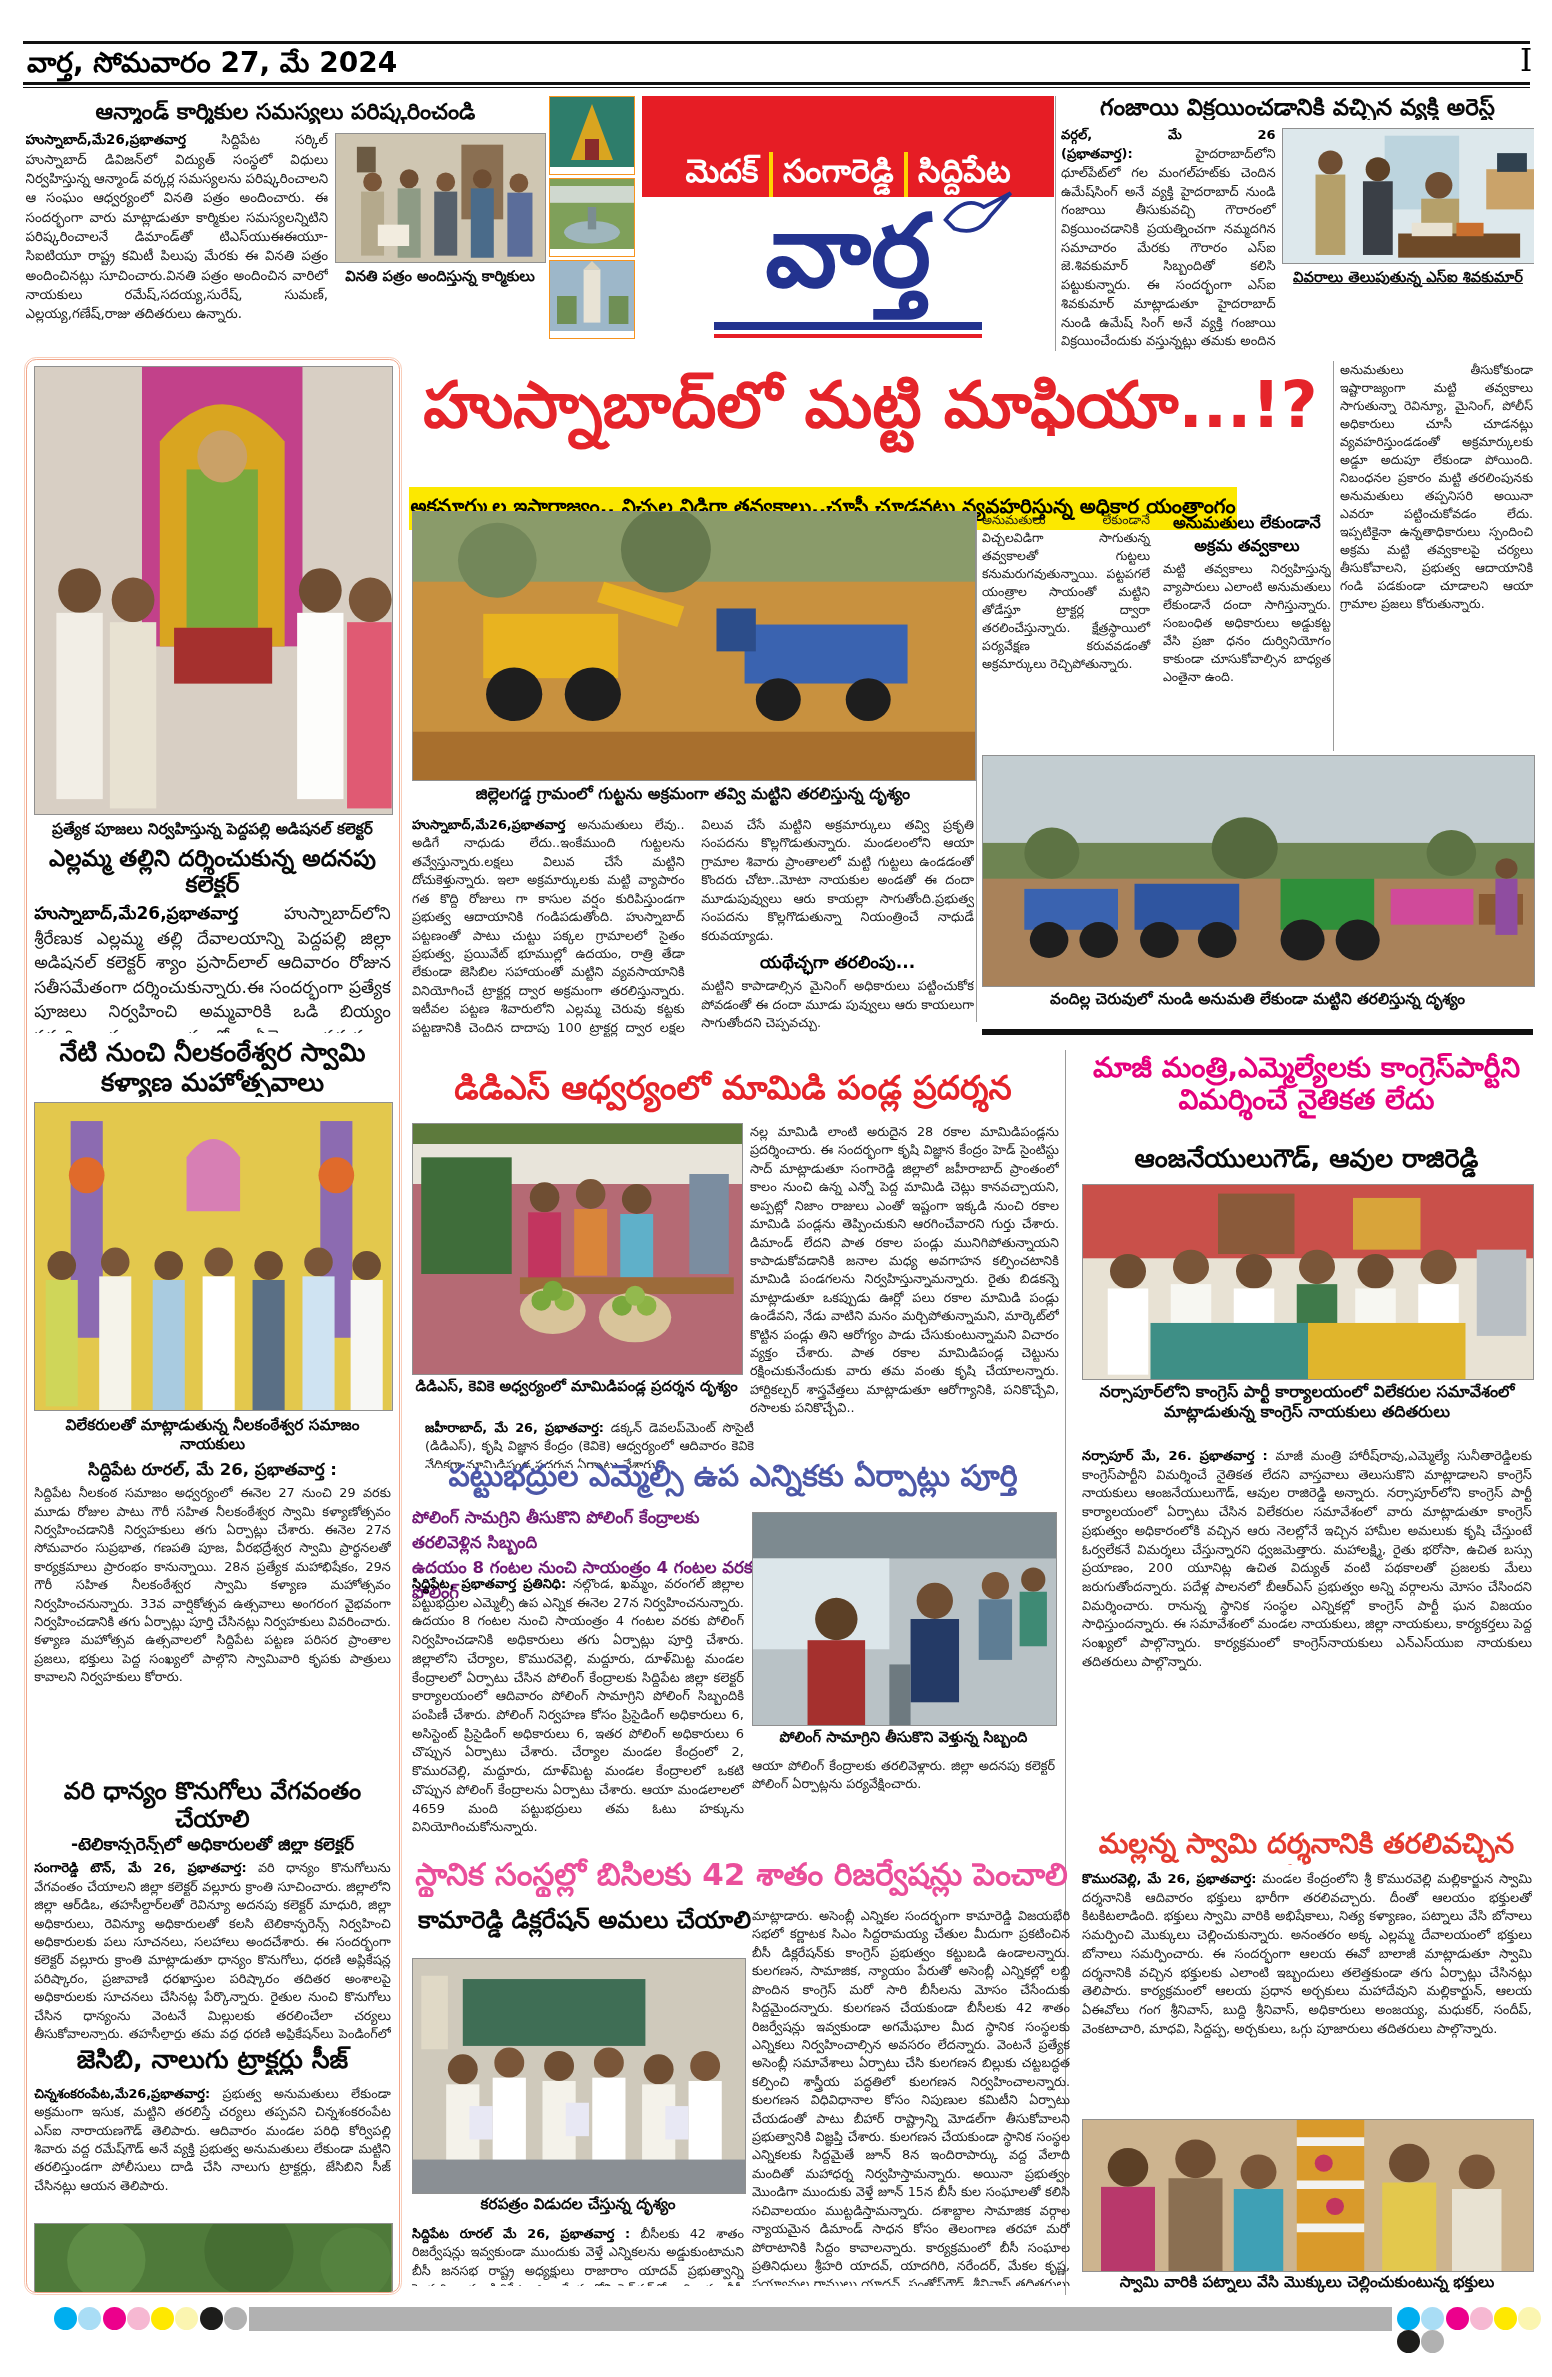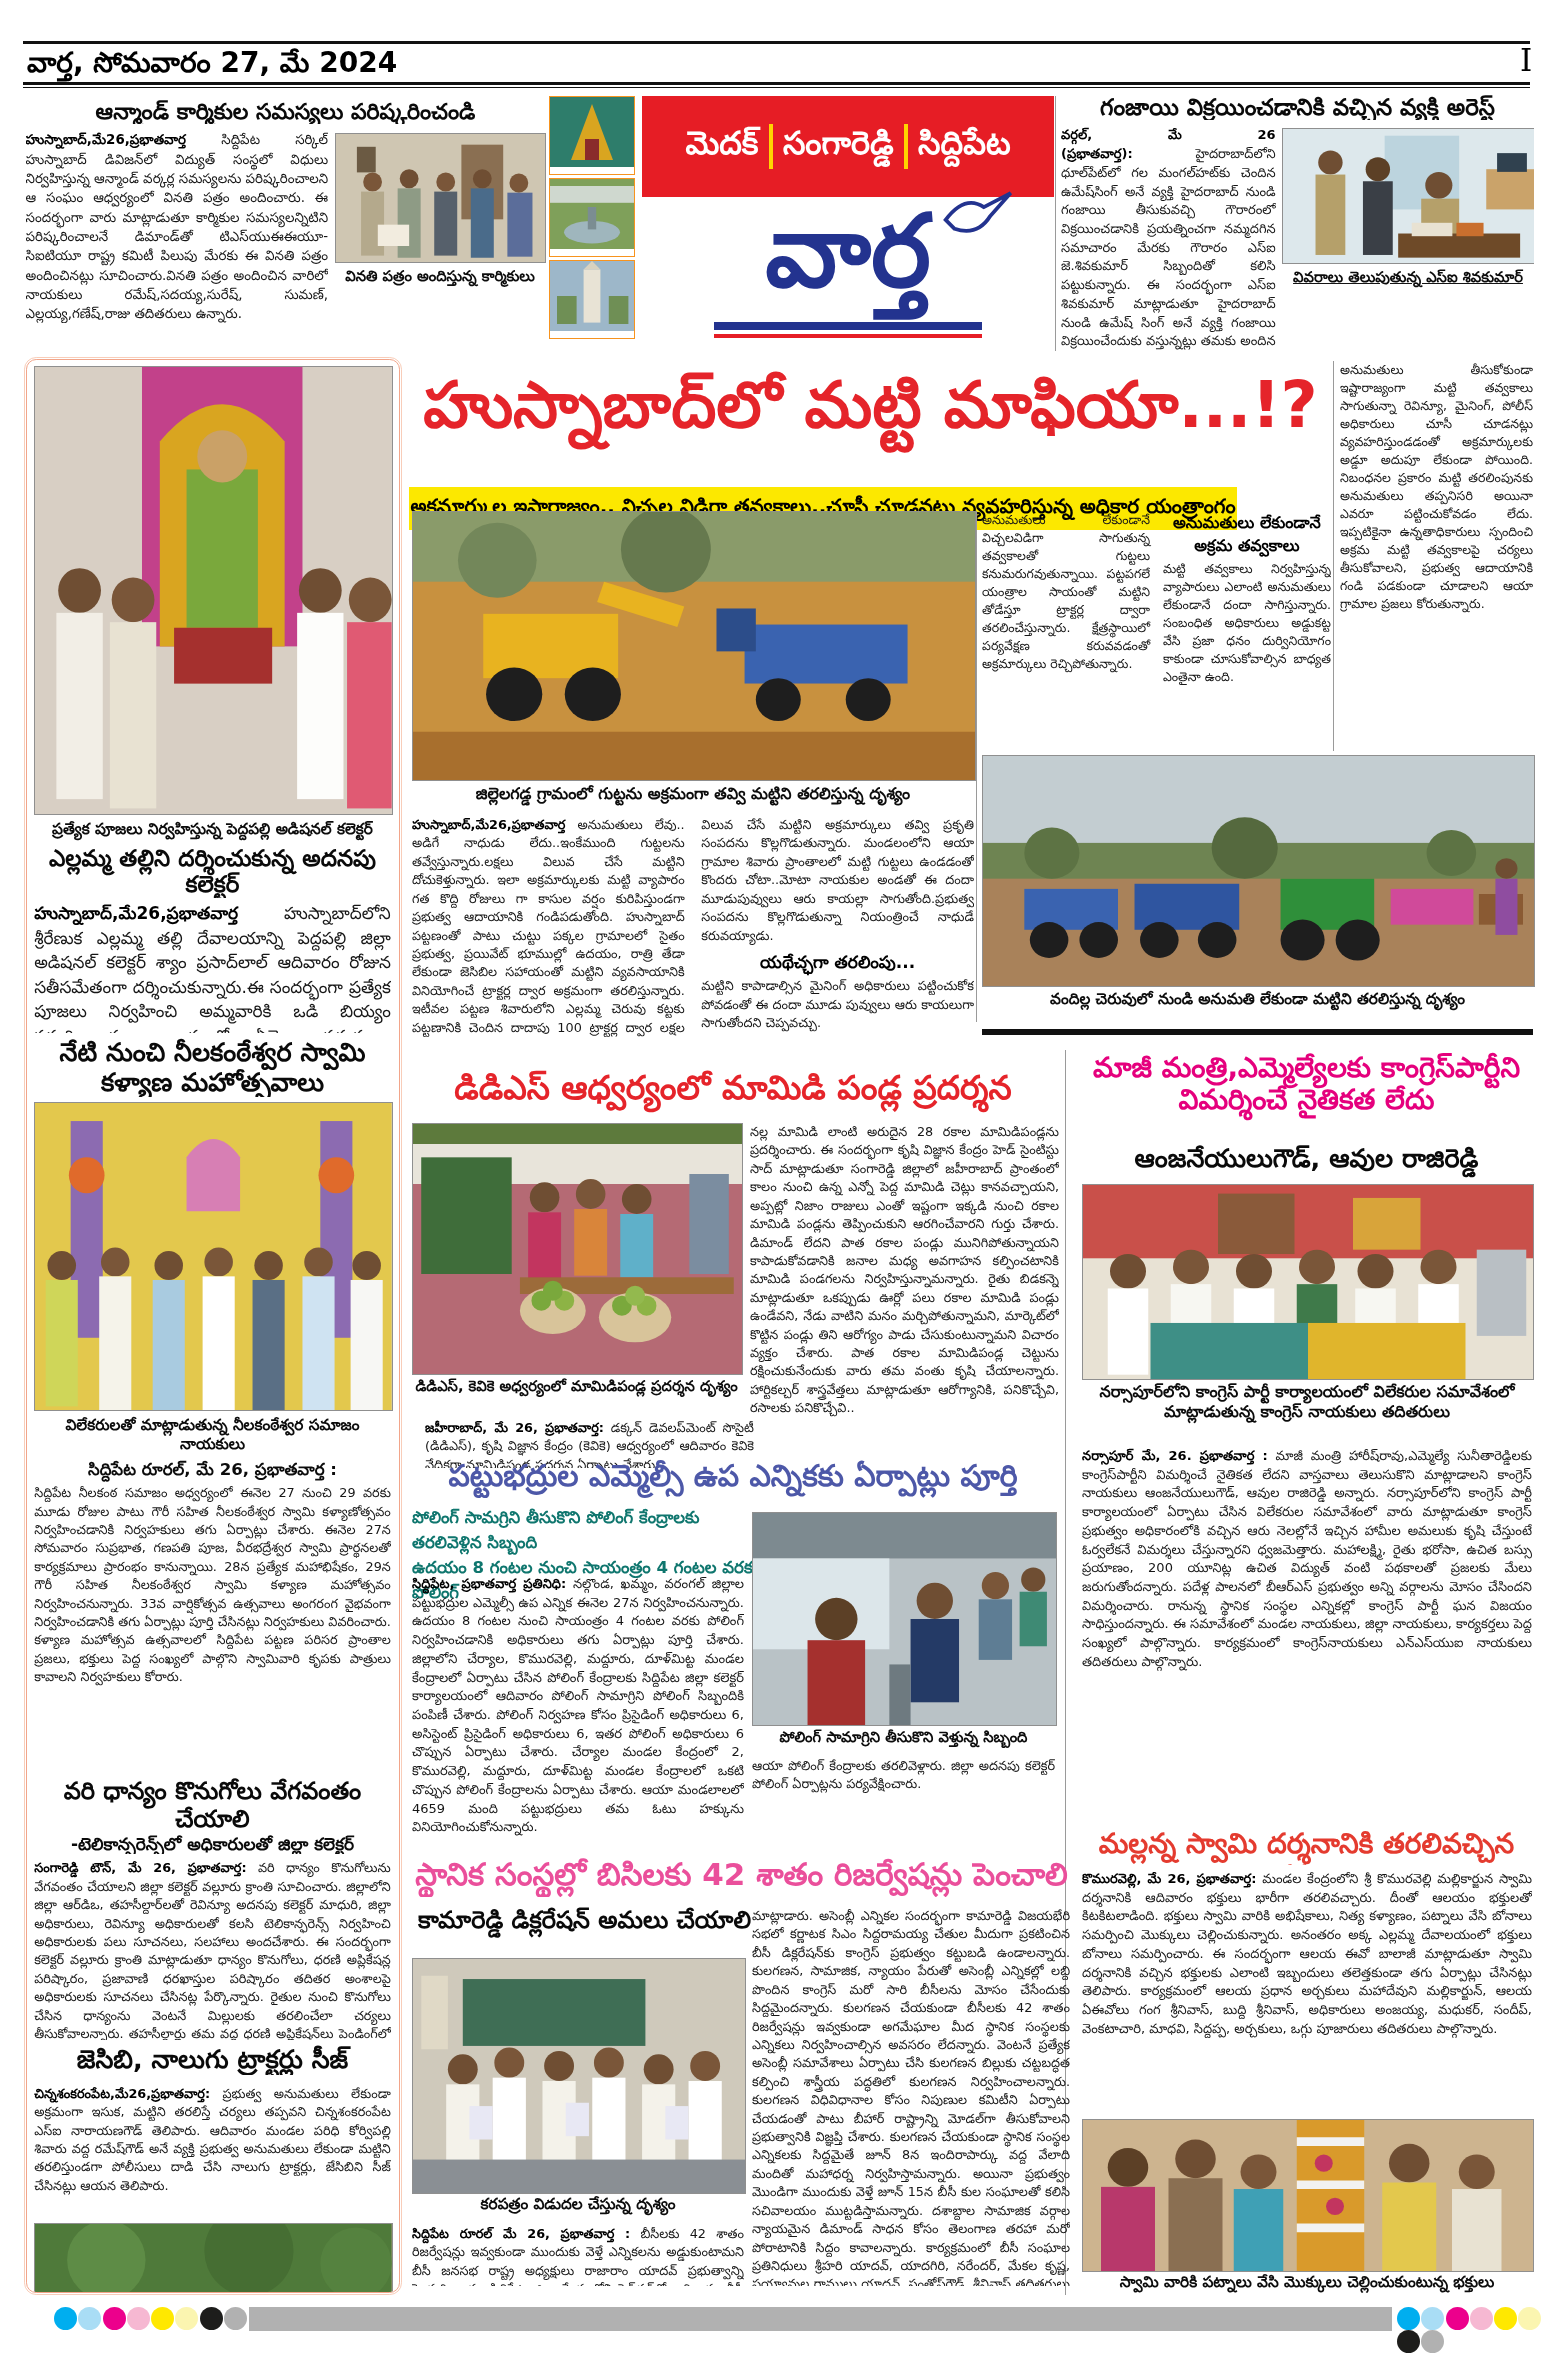--- a/index.html
+++ b/index.html
@@ -9,21 +9,21 @@
   .vrule{background:#9a9a9a;}
   .ph{border:0.6px solid #8f8f8f;overflow:hidden;background:#d8d4cc;}
   .ph svg{width:100%;height:100%;display:block;}
   .cap{font-weight:bold;color:#0c0c0c;text-align:center;line-height:1.25;}
   .body{text-align:justify;color:#161616;line-height:1.44;overflow:hidden;}
   .body b{color:#000;}
   .hl{font-weight:bold;text-align:center;line-height:1.15;overflow:hidden;}
   .twocol{column-count:2;column-gap:16.6px;}
   .subhead-inline{display:block;font-weight:bold;text-align:center;color:#000;}
   #leftbox{border:1.9px solid #f2a58a;outline:1.3px solid #f8cdb9;outline-offset:1.9px;border-radius:10.2px;padding:6.4px 7.7px;box-sizing:border-box;overflow:hidden;}
-  #masthead-banner{background:#e61d25;display:flex;align-items:center;justify-content:center;}
+  #masthead-banner{background:#e61d25;display:flex;align-items:flex-end;justify-content:center;}
   #masthead-banner span{color:#fff;font-weight:bold;font-size:32px;padding:0 10.2px;}
   #masthead-banner span + span{border-left:4.5px solid #ffd400;}
   .logo-big{color:#23338f;font-weight:bold;font-size:101px;line-height:1;}
   .dot{width:23px;height:23px;border-radius:50%;display:inline-block;margin-right:1.3px;vertical-align:middle;}
   .strip-photo{border:1.9px solid #f7931e;margin-bottom:3.2px;overflow:hidden;}
   .yellow-strip{background:#fce800;display:flex;align-items:center;justify-content:center;}
 </style>
 </head>
 <body>
 
@@ -310,21 +310,21 @@
       <rect x="168" y="30" width="24" height="60" fill="#7b8da0"></rect>
     </svg>
   </div>
   <div class="cap abs" style="left:412px;top:1377px;width:329px;font-size:14.7px;">డిడిఎస్, కెవికె అధ్వర్యంలో మామిడిపండ్ల ప్రదర్శన దృశ్యం</div>
   <p class="body abs" style="left:412px;top:1406px;width:329px;height:49px;font-size:12.8px;margin:13px;">
     <b>జహీరాబాద్, మే 26, ప్రభాతవార్త:</b>&nbsp;<span>డక్కన్ డెవలప్‌మెంట్ సొసైటీ (డిడిఎస్), కృషి విజ్ఞాన కేంద్రం (కెవికె) ఆధ్వర్యంలో ఆదివారం కెవికె వేదికగా మామిడిపండ్ల ప్రదర్శన ఏర్పాటు చేశారు.</span>
   </p>
   <p class="body abs" style="left:750px;top:1123px;width:309px;height:328px;font-size:12.8px;margin:0;">నల్ల మామిడి లాంటి అరుదైన 28 రకాల మామిడిపండ్లను ప్రదర్శించారు. ఈ సందర్భంగా కృషి విజ్ఞాన కేంద్రం హెడ్ సైంటిస్టు సాద్ మాట్లాడుతూ సంగారెడ్డి జిల్లాలో జహీరాబాద్ ప్రాంతంలో కాలం నుంచి ఉన్న ఎన్నో పెద్ద మామిడి చెట్లు కానవచ్చాయని, అప్పట్లో నిజాం రాజులు ఎంతో ఇష్టంగా ఇక్కడి నుంచి రకాల మామిడి పండ్లను తెప్పించుకుని ఆరగించేవారని గుర్తు చేశారు. డిమాండ్ లేదని పాత రకాల పండ్లు మునిగిపోతున్నాయని కాపాడుకోవడానికి జనాల మధ్య అవగాహన కల్పించటానికి మామిడి పండగలను నిర్వహిస్తున్నామన్నారు. రైతు బిడకన్నె మాట్లాడుతూ ఒకప్పుడు ఊర్లో పలు రకాల మామిడి పండ్లు ఉండేవని, నేడు వాటిని మనం మర్చిపోతున్నామని, మార్కెట్‌లో కొట్టిన పండ్లు తిని ఆరోగ్యం పాడు చేసుకుంటున్నామని విచారం వ్యక్తం చేశారు. పాత రకాల మామిడిపండ్ల చెట్టును రక్షించుకునేందుకు వారు తమ వంతు కృషి చేయాలన్నారు. హార్టికల్చర్ శాస్త్రవేత్తలు మాట్లాడుతూ ఆరోగ్యానికి, పనికొచ్చేవి, రసాలకు పనికొచ్చేవి..</p>
 
   <div class="hl abs" style="left:409px;top:1459px;width:648px;height:41px;font-size:30px;color:#4d58a8;">పట్టుభద్రుల ఎమ్మెల్సీ ఉప ఎన్నికకు ఏర్పాట్లు పూర్తి</div>
-  <div class="abs" style="left:412px;top:1506px;width:358px;height:64px;font-weight:bold;color:#0f766e;font-size:16.6px;line-height:1.5;">
+  <div class="abs" style="left:412px;top:1506px;width:358px;height:64px;font-weight:bold;color:#701a75;font-size:16.6px;line-height:1.5;">
     <div>పోలింగ్ సామగ్రిని తీసుకొని పోలింగ్ కేంద్రాలకు తరలివెళ్లిన సిబ్బంది</div>
     <div>ఉదయం 8 గంటల నుంచి సాయంత్రం 4 గంటల వరకు పోలింగ్</div>
   </div>
   <p class="body abs" style="left:412px;top:1575px;width:332px;height:277px;font-size:13px;margin:0;">
     <b>సిద్దిపేట, ప్రభాతవార్త ప్రతినిధి:</b>&nbsp;<span>నల్గొండ, ఖమ్మం, వరంగల్ జిల్లాల పట్టుభద్రుల ఎమ్మెల్సీ ఉప ఎన్నిక ఈనెల 27న నిర్వహించనున్నారు. ఉదయం 8 గంటల నుంచి సాయంత్రం 4 గంటల వరకు పోలింగ్ నిర్వహించడానికి అధికారులు తగు ఏర్పాట్లు పూర్తి చేశారు. జిల్లాలోని చేర్యాల, కొమురవెల్లి, మద్దూరు, దూళ్‌మిట్ట మండల కేంద్రాలలో ఏర్పాటు చేసిన పోలింగ్ కేంద్రాలకు సిద్దిపేట జిల్లా కలెక్టర్ కార్యాలయంలో ఆదివారం పోలింగ్ సామాగ్రిని పోలింగ్ సిబ్బందికి పంపిణీ చేశారు. పోలింగ్ నిర్వహణ కోసం ప్రిసైడింగ్ అధికారులు 6, అసిస్టెంట్ ప్రిసైడింగ్ అధికారులు 6, ఇతర పోలింగ్ అధికారులు 6 చొప్పున ఏర్పాటు చేశారు. చేర్యాల మండల కేంద్రంలో 2, కొమురవెల్లి, మద్దూరు, దూళ్‌మిట్ట మండల కేంద్రాలలో ఒకటి చొప్పున పోలింగ్ కేంద్రాలను ఏర్పాటు చేశారు. ఆయా మండలాలలో 4659 మంది పట్టుభద్రులు తమ ఓటు హక్కును వినియోగించుకోనున్నారు.</span>
   </p>
   <div class="ph abs" style="left:752px;top:1512px;width:303px;height:212px;">
     <svg viewBox="0 0 200 140" preserveAspectRatio="none">
       <rect width="200" height="140" fill="#b9c2c6"></rect>
         <rect width="200" height="30" fill="#7d8a90"></rect>

